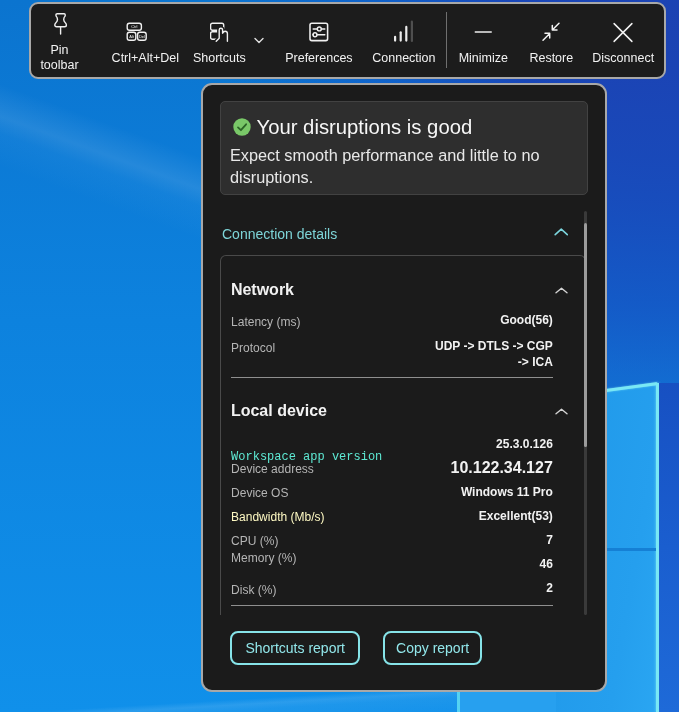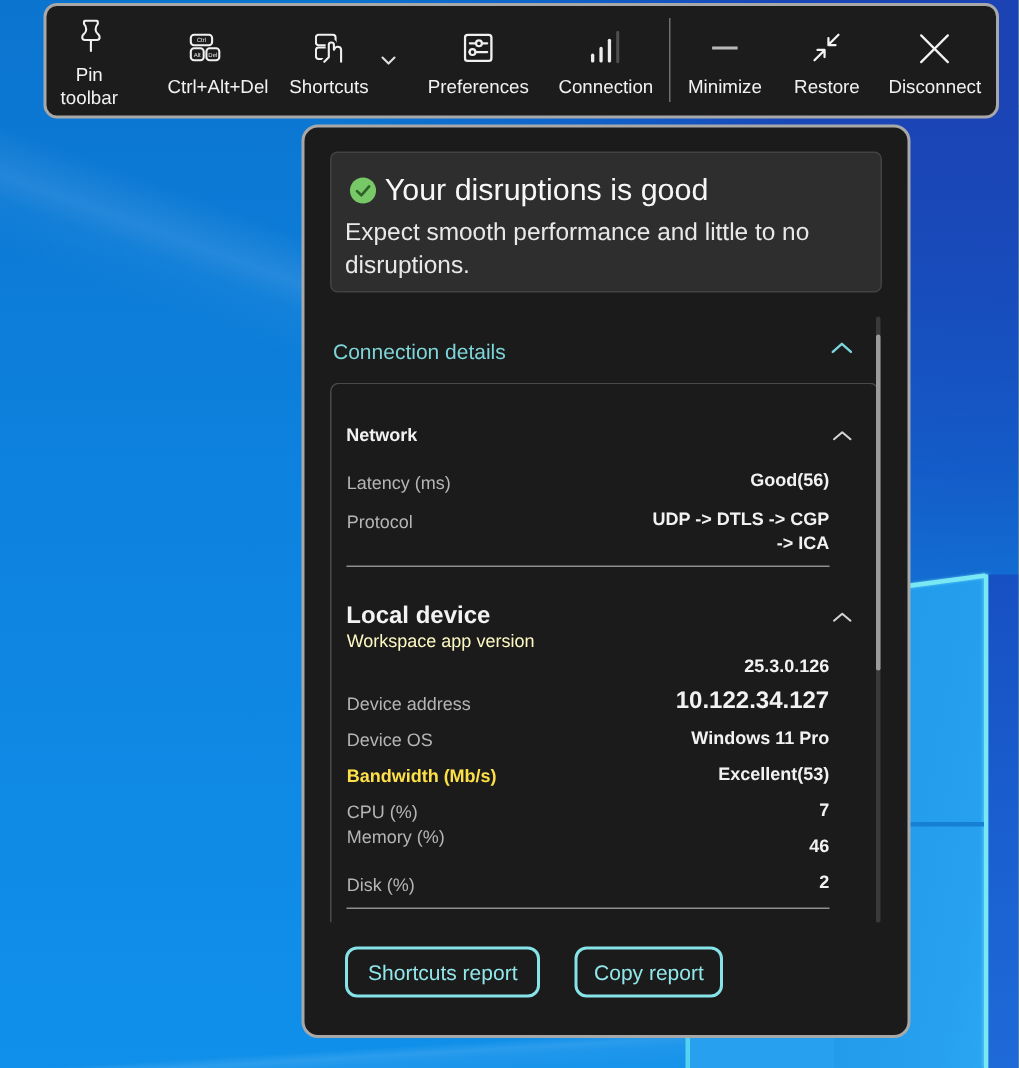--- a/index.html
+++ b/index.html
@@ -139,42 +139,42 @@
 
     <div class="ptxt" style="left:19px;top:142.1px;font-size:14px;line-height:14px;color:#7ed5d8;">Connection details</div>
     <svg style="left:350.7px;top:142.8px;" width="14.5" height="8" viewBox="0 0 14.5 8">
       <path d="M1.2 6.6 L7.25 1.2 L13.3 6.6" fill="none" stroke="#7cd6de" stroke-width="1.6" stroke-linecap="round" stroke-linejoin="round"></path>
     </svg>
 
     <div class="dbox"></div>
     <div class="strack"></div>
     <div class="sthumb"></div>
 
-    <div class="ptxt" style="left:27.9px;top:198.6px;font-size:12px;line-height:12px;color:#f2f2f2;font-weight:bold;">Network</div>
+    <div class="ptxt" style="left:27.9px;top:198.6px;font-size:16px;line-height:12px;color:#f2f2f2;font-weight:bold;">Network</div>
     <svg style="left:352.2px;top:201.5px;" width="13" height="7" viewBox="0 0 13 7">
       <path d="M1 5.8 L6.5 1.2 L12 5.8" fill="none" stroke="#d4d4d4" stroke-width="1.4" stroke-linecap="round" stroke-linejoin="round"></path>
     </svg>
     <div class="ptxt" style="left:28.1px;top:230.5px;font-size:12px;line-height:12px;color:#b5b5b5;">Latency (ms)</div>
     <div class="ptxt" style="right:51.7px;top:229.2px;font-size:12px;line-height:12px;color:#f2f2f2;font-weight:bold;">Good(56)</div>
     <div class="ptxt" style="left:28.1px;top:256.5px;font-size:12px;line-height:12px;color:#b5b5b5;">Protocol</div>
     <div class="ptxt" style="right:51.7px;top:255.2px;font-size:12px;line-height:12px;color:#f2f2f2;font-weight:bold;">UDP -&gt; DTLS -&gt; CGP</div>
     <div class="ptxt" style="right:51.7px;top:270.7px;font-size:12px;line-height:12px;color:#f2f2f2;font-weight:bold;">-&gt; ICA</div>
     <div class="sep" style="left:27.5px;top:291.8px;width:322.5px;"></div>
 
     <div class="ptxt" style="left:27.9px;top:319.7px;font-size:16px;line-height:12px;color:#f2f2f2;font-weight:bold;">Local device</div>
     <svg style="left:352.2px;top:322.5px;" width="13" height="7" viewBox="0 0 13 7">
       <path d="M1 5.8 L6.5 1.2 L12 5.8" fill="none" stroke="#d4d4d4" stroke-width="1.4" stroke-linecap="round" stroke-linejoin="round"></path>
     </svg>
-    <div class="ptxt" style="left:28.1px;top:336px;font-size:12px;line-height:12px;color:#fef9c3;">Workspace app version</div>
+    <div class="ptxt" style="left:28.1px;top:366px;font-size:12px;line-height:12px;color:#5eead4;font-family:Liberation Mono, monospace;">Workspace app version</div>
     <div class="ptxt" style="right:51.7px;top:352.5px;font-size:12px;line-height:12px;color:#f2f2f2;font-weight:bold;">25.3.0.126</div>
     <div class="ptxt" style="left:28.1px;top:378.0px;font-size:12px;line-height:12px;color:#b5b5b5;">Device address</div>
     <div class="ptxt" style="right:51.7px;top:376.7px;font-size:16px;line-height:12px;color:#f2f2f2;font-weight:bold;">10.122.34.127</div>
     <div class="ptxt" style="left:28.1px;top:402.1px;font-size:12px;line-height:12px;color:#b5b5b5;">Device OS</div>
     <div class="ptxt" style="right:51.7px;top:400.8px;font-size:12px;line-height:12px;color:#f2f2f2;font-weight:bold;">Windows 11 Pro</div>
-    <div class="ptxt" style="left:28.1px;top:426.3px;font-size:12px;line-height:12px;color:#fde047;font-weight:bold;">Bandwidth (Mb/s)</div>
+    <div class="ptxt" style="left:28.1px;top:426.3px;font-size:12px;line-height:12px;color:#fef9c3;">Bandwidth (Mb/s)</div>
     <div class="ptxt" style="right:51.7px;top:425.0px;font-size:12px;line-height:12px;color:#f2f2f2;font-weight:bold;">Excellent(53)</div>
     <div class="ptxt" style="left:28.1px;top:450.4px;font-size:12px;line-height:12px;color:#b5b5b5;">CPU (%)</div>
     <div class="ptxt" style="right:51.7px;top:449.1px;font-size:12px;line-height:12px;color:#f2f2f2;font-weight:bold;">7</div>
     <div class="ptxt" style="left:28.1px;top:467px;font-size:12px;line-height:12px;color:#b5b5b5;">Memory (%)</div>
     <div class="ptxt" style="right:51.7px;top:473.3px;font-size:12px;line-height:12px;color:#f2f2f2;font-weight:bold;">46</div>
     <div class="ptxt" style="left:28.1px;top:498.7px;font-size:12px;line-height:12px;color:#b5b5b5;">Disk (%)</div>
     <div class="ptxt" style="right:51.7px;top:497.4px;font-size:12px;line-height:12px;color:#f2f2f2;font-weight:bold;">2</div>
     <div class="sep" style="left:27.5px;top:520.0px;width:322.5px;"></div>
 
     <div class="btn" style="left:27.4px;top:546px;width:129.6px;height:33.7px;">Shortcuts report</div>

